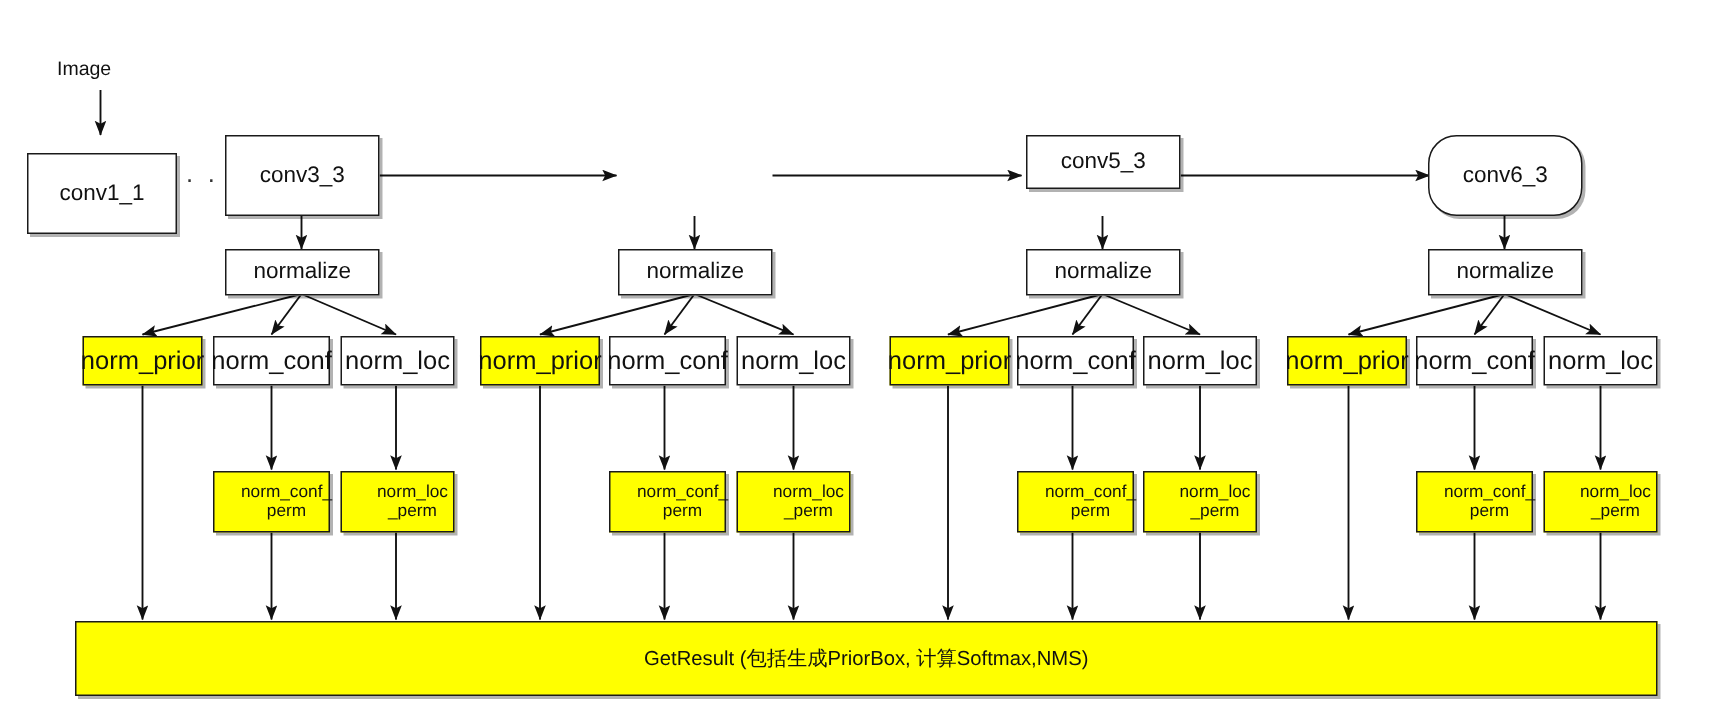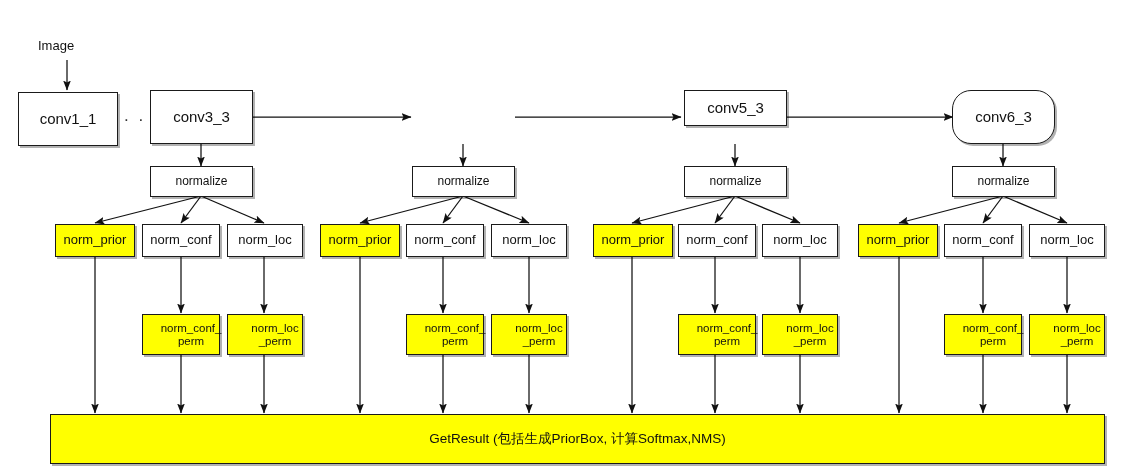--- a/index.html
+++ b/index.html
@@ -32,22 +32,22 @@
     align-items: center;
     justify-content: center;
     text-align: center;
     color: #111111;
     line-height: 1.12;
     box-shadow: 2px 2px 0 rgba(0,0,0,0.30);
     white-space: pre-line;
   }
   .node.yellow { background: #ffff00; }
   .n-conv   { font-size: 15px; }
-  .n-norm   { font-size: 12px; }
-  .n-branch { font-size: 13px; }
+  .n-norm   { font-size: 15px; }
+  .n-branch { font-size: 17px; }
   .n-perm   { font-size: 11.5px; padding-left: 20px; }
   .n-result { font-size: 13.5px; }
   .plain-label {
     position: absolute;
     font-size: 13px;
     color: #111111;
     white-space: nowrap;
   }
   .dots {
     position: absolute;
@@ -122,21 +122,21 @@
       <path d="M800,331 L800,389"></path>
       <path d="M983,331 L983,389"></path>
       <path d="M1067,331 L1067,389"></path>
     </g>
   </svg>
 
   <div class="plain-label" style="left:38px; top:14px;">Image</div>
 
   <div class="dots" style="left:124px; top:82px;">. . .</div>
 
-  <div class="node n-conv" style="left:18px; top:68px; width:100px; height:54px;">conv1_1</div>
+  <div class="node n-conv" style="left:18px; top:78px; width:100px; height:54px;">conv1_1</div>
 
   <div class="node n-conv" style="left:150px; top:66px; width:103px; height:54px;">conv3_3</div>
 
 
   <div class="node n-conv" style="left:684px; top:66px; width:103px; height:36px;">conv5_3</div>
 
   <div class="node n-conv" style="left:952px; top:66px; width:103px; height:54px;border-radius:19px;">conv6_3</div>
 
   <div class="node n-norm" style="left:150px; top:142px; width:103px; height:31px;">normalize</div>
 

